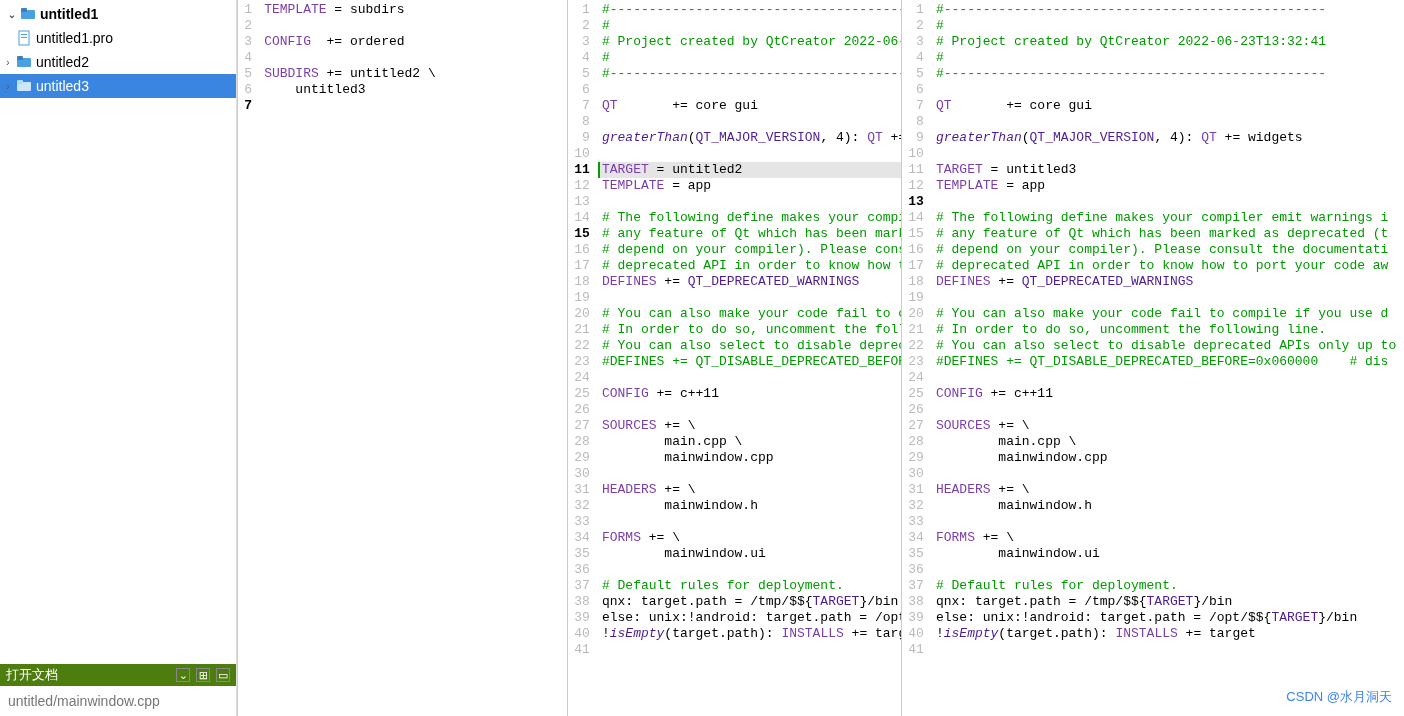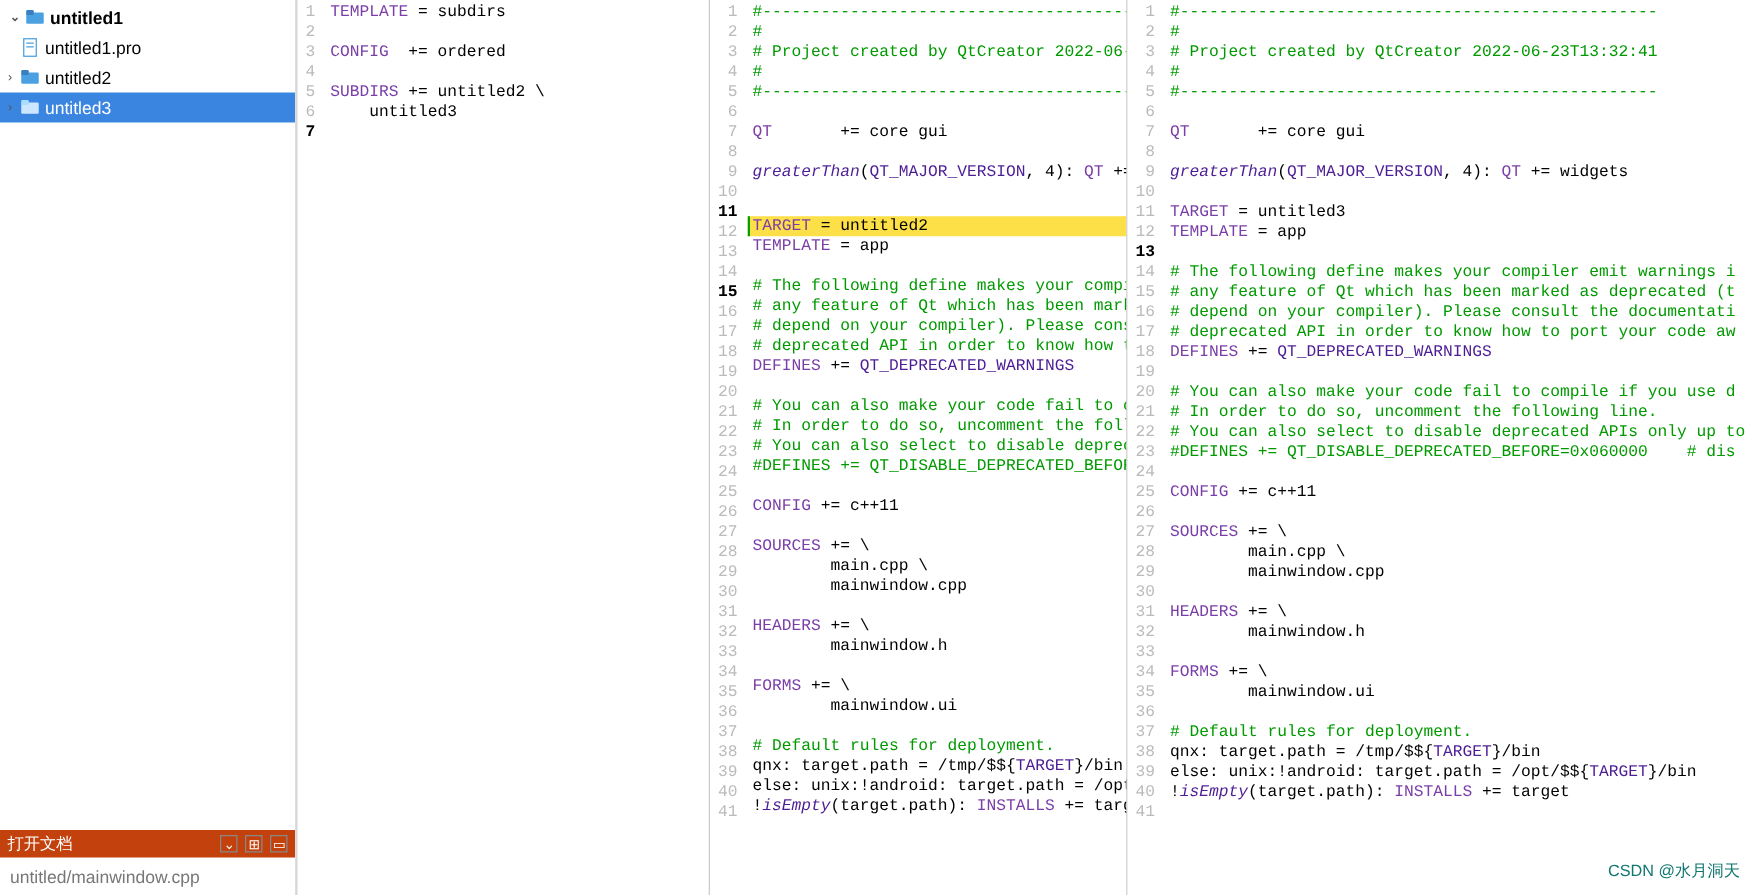--- a/index.html
+++ b/index.html
@@ -6,39 +6,39 @@
 body { font-family: sans-serif; font-size:13px; background:#fff; color:#000; width:1404px; height:716px; overflow:hidden; display:flex; }
 .sidebar { width:286px; height:100%; display:flex; flex-direction:column; border-right:1px solid #ddd; }
 .tree { flex:1; overflow:auto; padding-top:2px; }
 .tree-item { display:flex; align-items:center; height:24px; cursor:pointer; font-size:14px; }
 .tree-item .arrow { width:16px; text-align:center; color:#555; font-size:10px; }
 .tree-item .noarrow { width:16px; }
 .tree-item .icon { width:16px; height:16px; margin-right:4px; display:inline-flex; align-items:center; justify-content:center; }
 .tree-item.root { font-weight:bold; padding-left:4px; }
 .tree-item.l1 { }
 .tree-item.selected { background:#3a85e0; color:#fff; }
-.open-docs-header { background:#c2410c; color:#fff; display:flex; align-items:center; height:22px; padding:0 6px; font-size:13px; justify-content:space-between; }
+.open-docs-header { background:#4d7c0f; color:#fff; display:flex; align-items:center; height:22px; padding:0 6px; font-size:13px; justify-content:space-between; }
 .open-docs-header .btns { display:flex; gap:6px; font-size:11px; }
 .open-docs-header .btns span { display:inline-flex; width:14px; height:14px; align-items:center; justify-content:center; border:1px solid #888; }
 .open-docs { padding:4px 8px; color:#777; font-size:14px; }
 .open-docs .doc { height:22px; line-height:22px; cursor:pointer; }
 .editors { flex:1; display:flex; height:100%; }
 .editor { display:flex; font-family:"Consolas","Courier New",monospace; font-size:13px; line-height:16px; border-left:1px solid #ccc; overflow:hidden; }
 .editor .gutter { background:#fff; color:#bbb; text-align:right; padding:2px 8px 2px 6px; user-select:none; }
 .editor .gutter .ln { height:16px; }
 .editor .gutter .ln.hl { color:#000; font-weight:bold; }
 .editor .code { padding:2px 0 2px 4px; white-space:pre; position:relative; overflow:hidden; }
 .editor .code .line { height:16px; }
-.editor .code .line.cur { background:#fde047;margin-top:11px; }
+.editor .code .line.cur { background:#e5e5e5; }
 .editor .code .cursor-bar { border-left:2px solid #00a000; padding-left:2px; margin-left:-4px; }
 .kw { color:#7a3ea8; }
 .cm { color:#009a00; }
 .def { color:#4c1d95; }
 .fn { font-style:italic; color:#4c1d95; }
-.watermark { position:fixed; right:12px; bottom:10px; color:#0f766e; font-size:13px; pointer-events:none; }
+.watermark { position:fixed; right:12px; bottom:10px; color:#3b82f6; font-size:13px; pointer-events:none; }
 svg.fi { width:16px; height:16px; }
 </style>
 </head>
 <body>
 
 <div class="sidebar">
   <div class="tree">
     <div class="tree-item root">
       <span class="arrow">⌄</span>
       <span class="icon">

